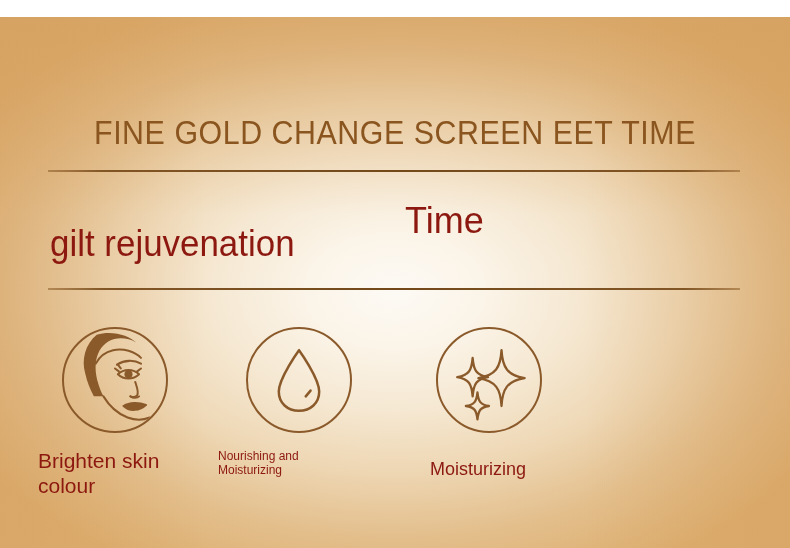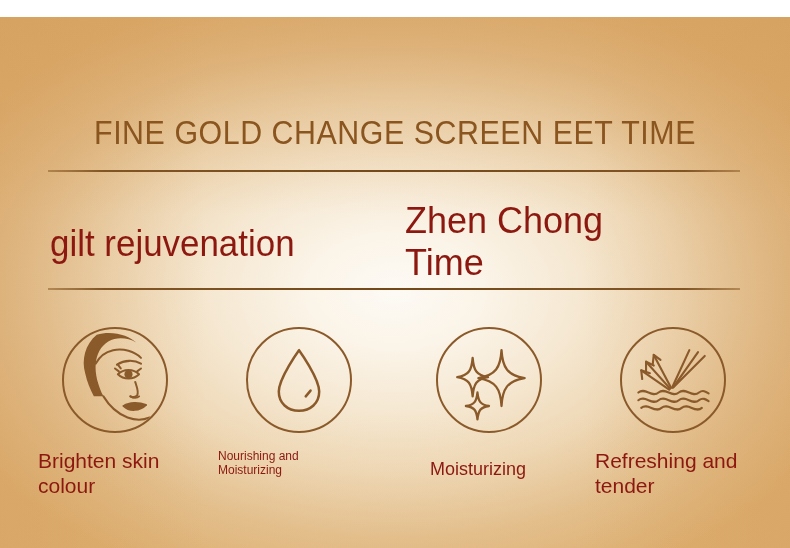--- a/index.html
+++ b/index.html
@@ -183,21 +183,20 @@
 <div class="banner">
   <div class="content">
 
     <div class="main-title">FINE GOLD CHANGE SCREEN EET TIME</div>
 
     <div class="rule rule-top"></div>
 
     <div class="headline-row">
       <div class="headline-left">gilt rejuvenation</div>
       <div class="headline-right">
-        <span class="l1">Zhen Chong</span>
         <span class="l2">Time</span>
       </div>
     </div>
 
     <div class="rule rule-bottom"></div>
 
     <div class="features">
 
       <div class="feature f1">
         <div class="circle">
@@ -253,42 +252,16 @@
             <path d="M36 30 C37 43 40 48 52 50 C40 52 37 57 36 70
                      C35 57 32 52 20 50 C32 48 35 43 36 30 Z"></path>
 
             <path d="M41 66 C42 75 44 79 53 80 C44 81 42 85 41 94
                      C40 85 38 81 29 80 C38 79 40 75 41 66 Z"></path>
           </svg>
         </div>
         <div class="caption">Moisturizing</div>
       </div>
 
-      <div class="feature f4">
-        <div class="circle">
-          <svg viewBox="0 0 106 106" fill="none" stroke="#8b5a2b" stroke-width="2.2" stroke-linecap="round" stroke-linejoin="round">
-
-            <path d="M86 28 L54 60"></path>
-            <path d="M79 24 L53 61"></path>
-            <path d="M70 22 L52 61"></path>
-
-            <path d="M51 61 L33 27"></path>
-            <path d="M33 27 L32 36 M33 27 L40 32"></path>
-            <path d="M50 62 L25 34"></path>
-            <path d="M25 34 L25 43 M25 34 L33 38"></path>
-            <path d="M49 63 L20 43"></path>
-            <path d="M20 43 L21 52 M20 43 L29 46"></path>
-
-            <path d="M17 66 C24 60 31 72 38 66 C45 60 52 72 59 66
-                     C66 60 73 72 80 66 C84 63 87 65 90 67"></path>
-            <path d="M17 74 C24 68 31 80 38 74 C45 68 52 80 59 74
-                     C66 68 73 80 80 74 C84 71 87 73 90 75"></path>
-            <path d="M20 82 C27 76 34 88 41 82 C48 76 55 88 62 82
-                     C69 76 76 88 83 82"></path>
-          </svg>
-        </div>
-        <div class="caption">Refreshing and
-tender</div>
-      </div>
 
     </div>
   </div>
 </div>
 
 </body></html>

